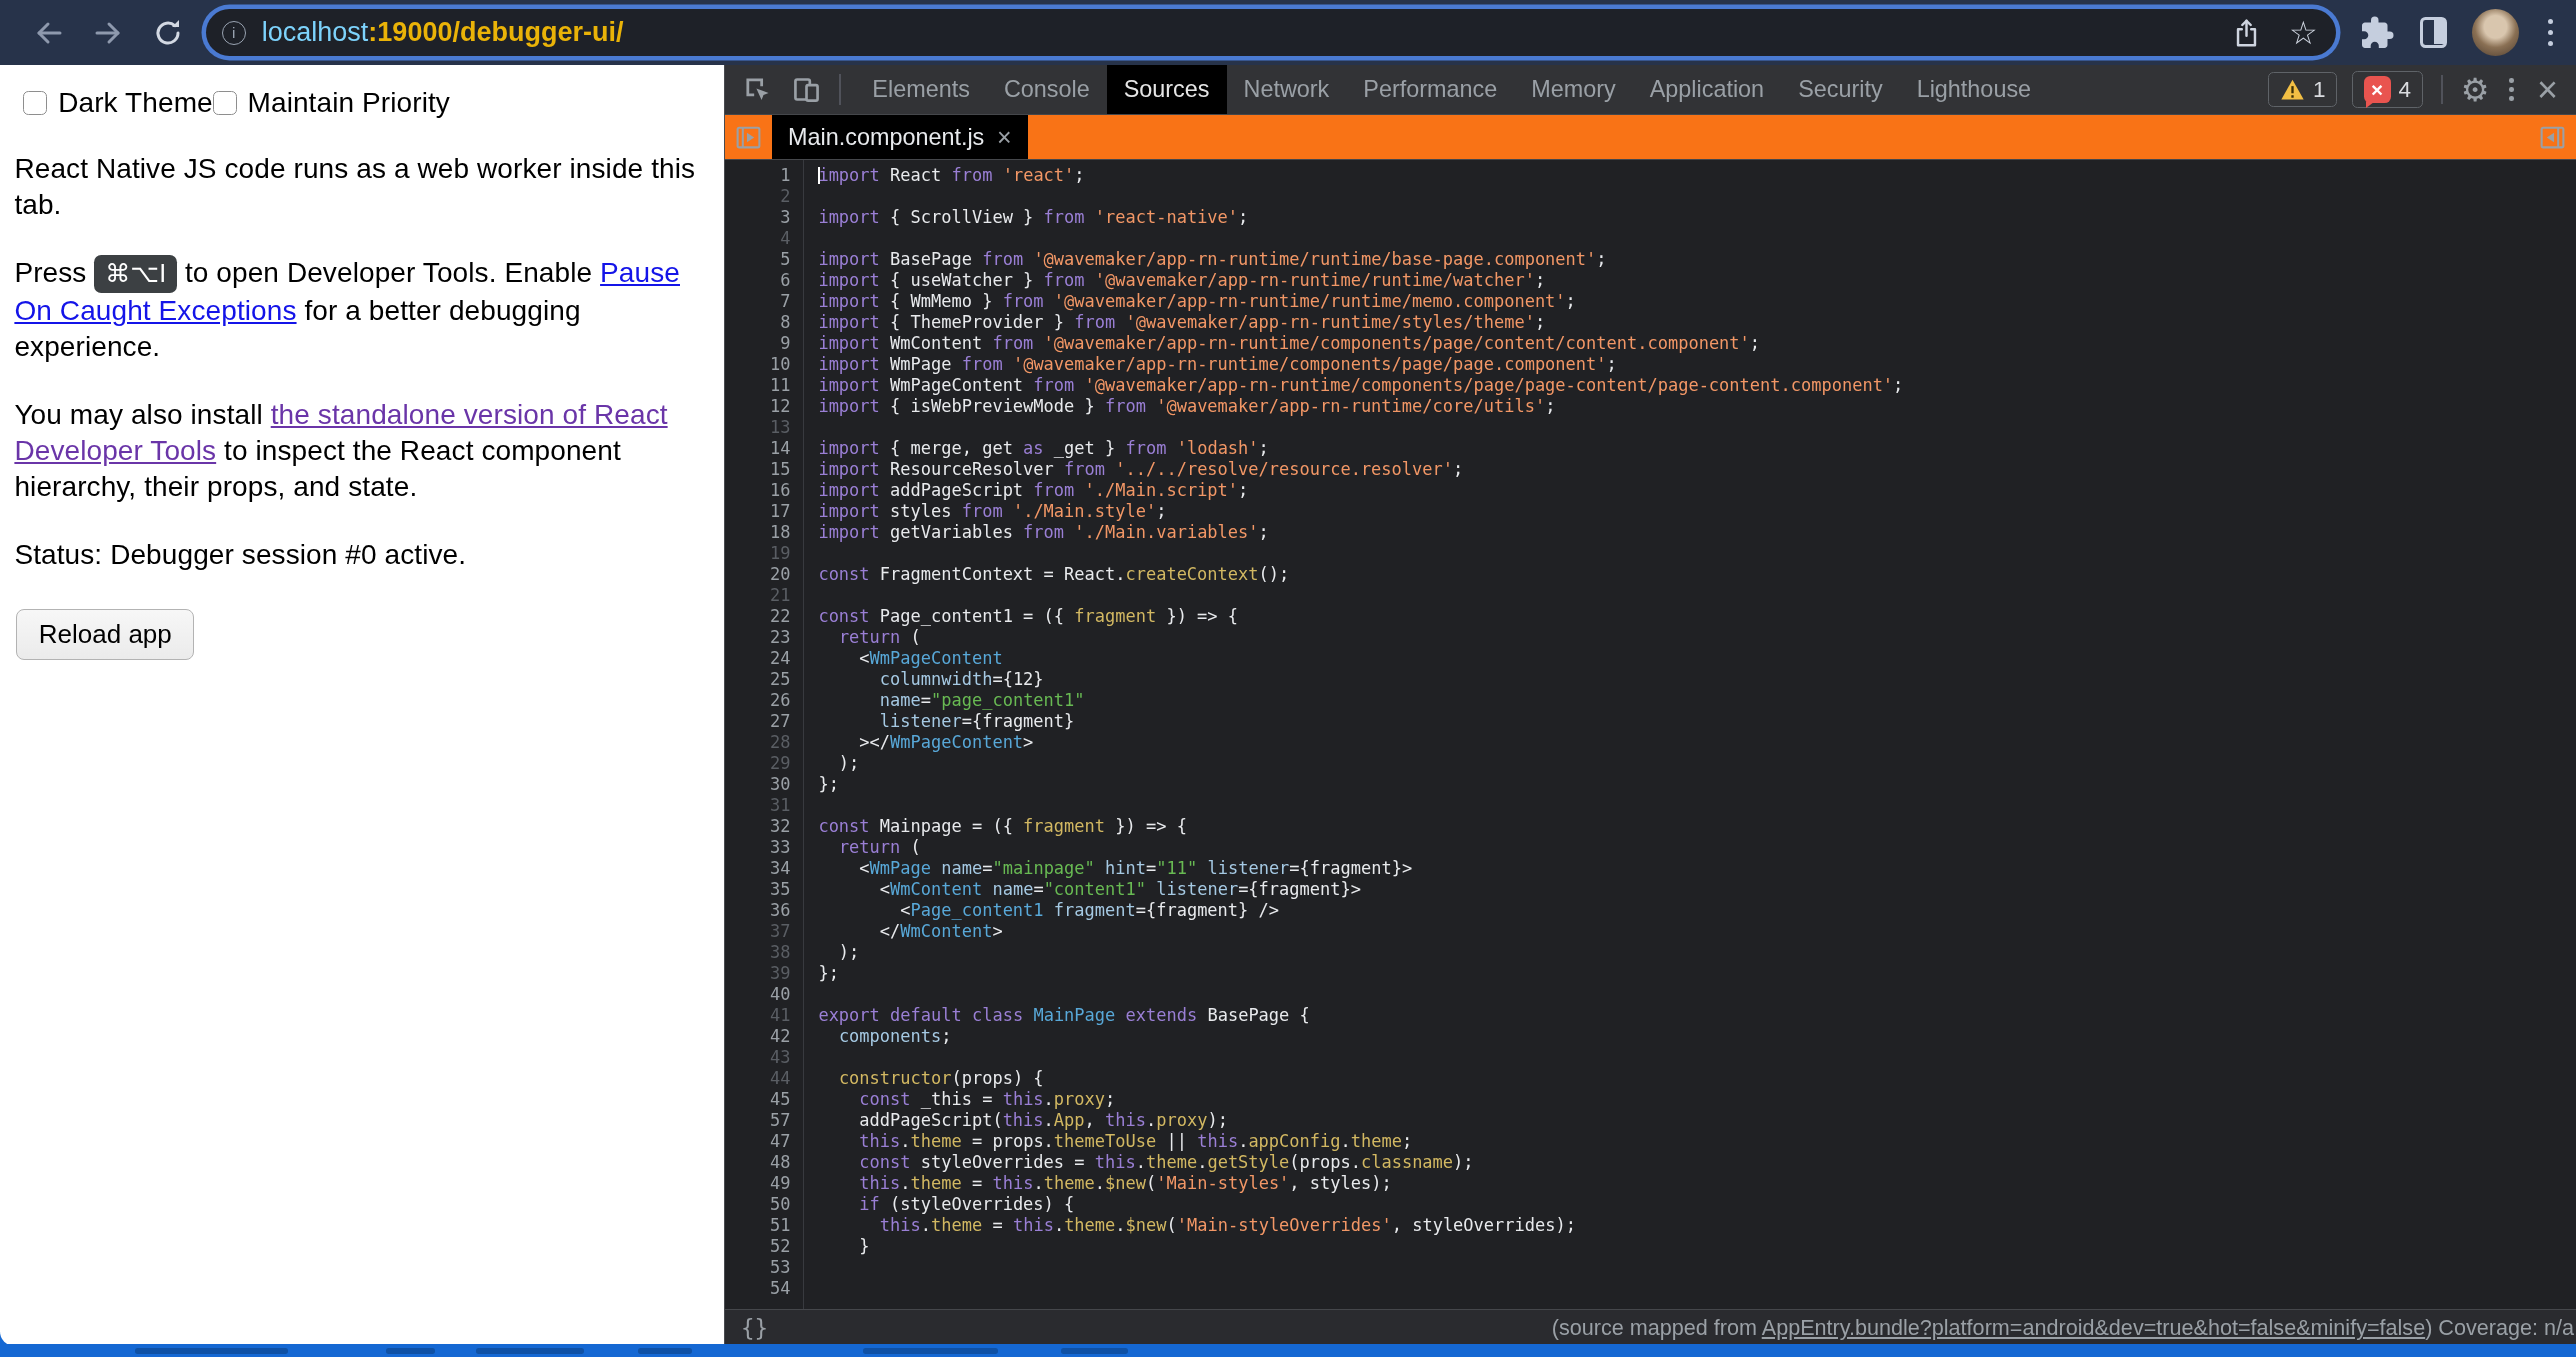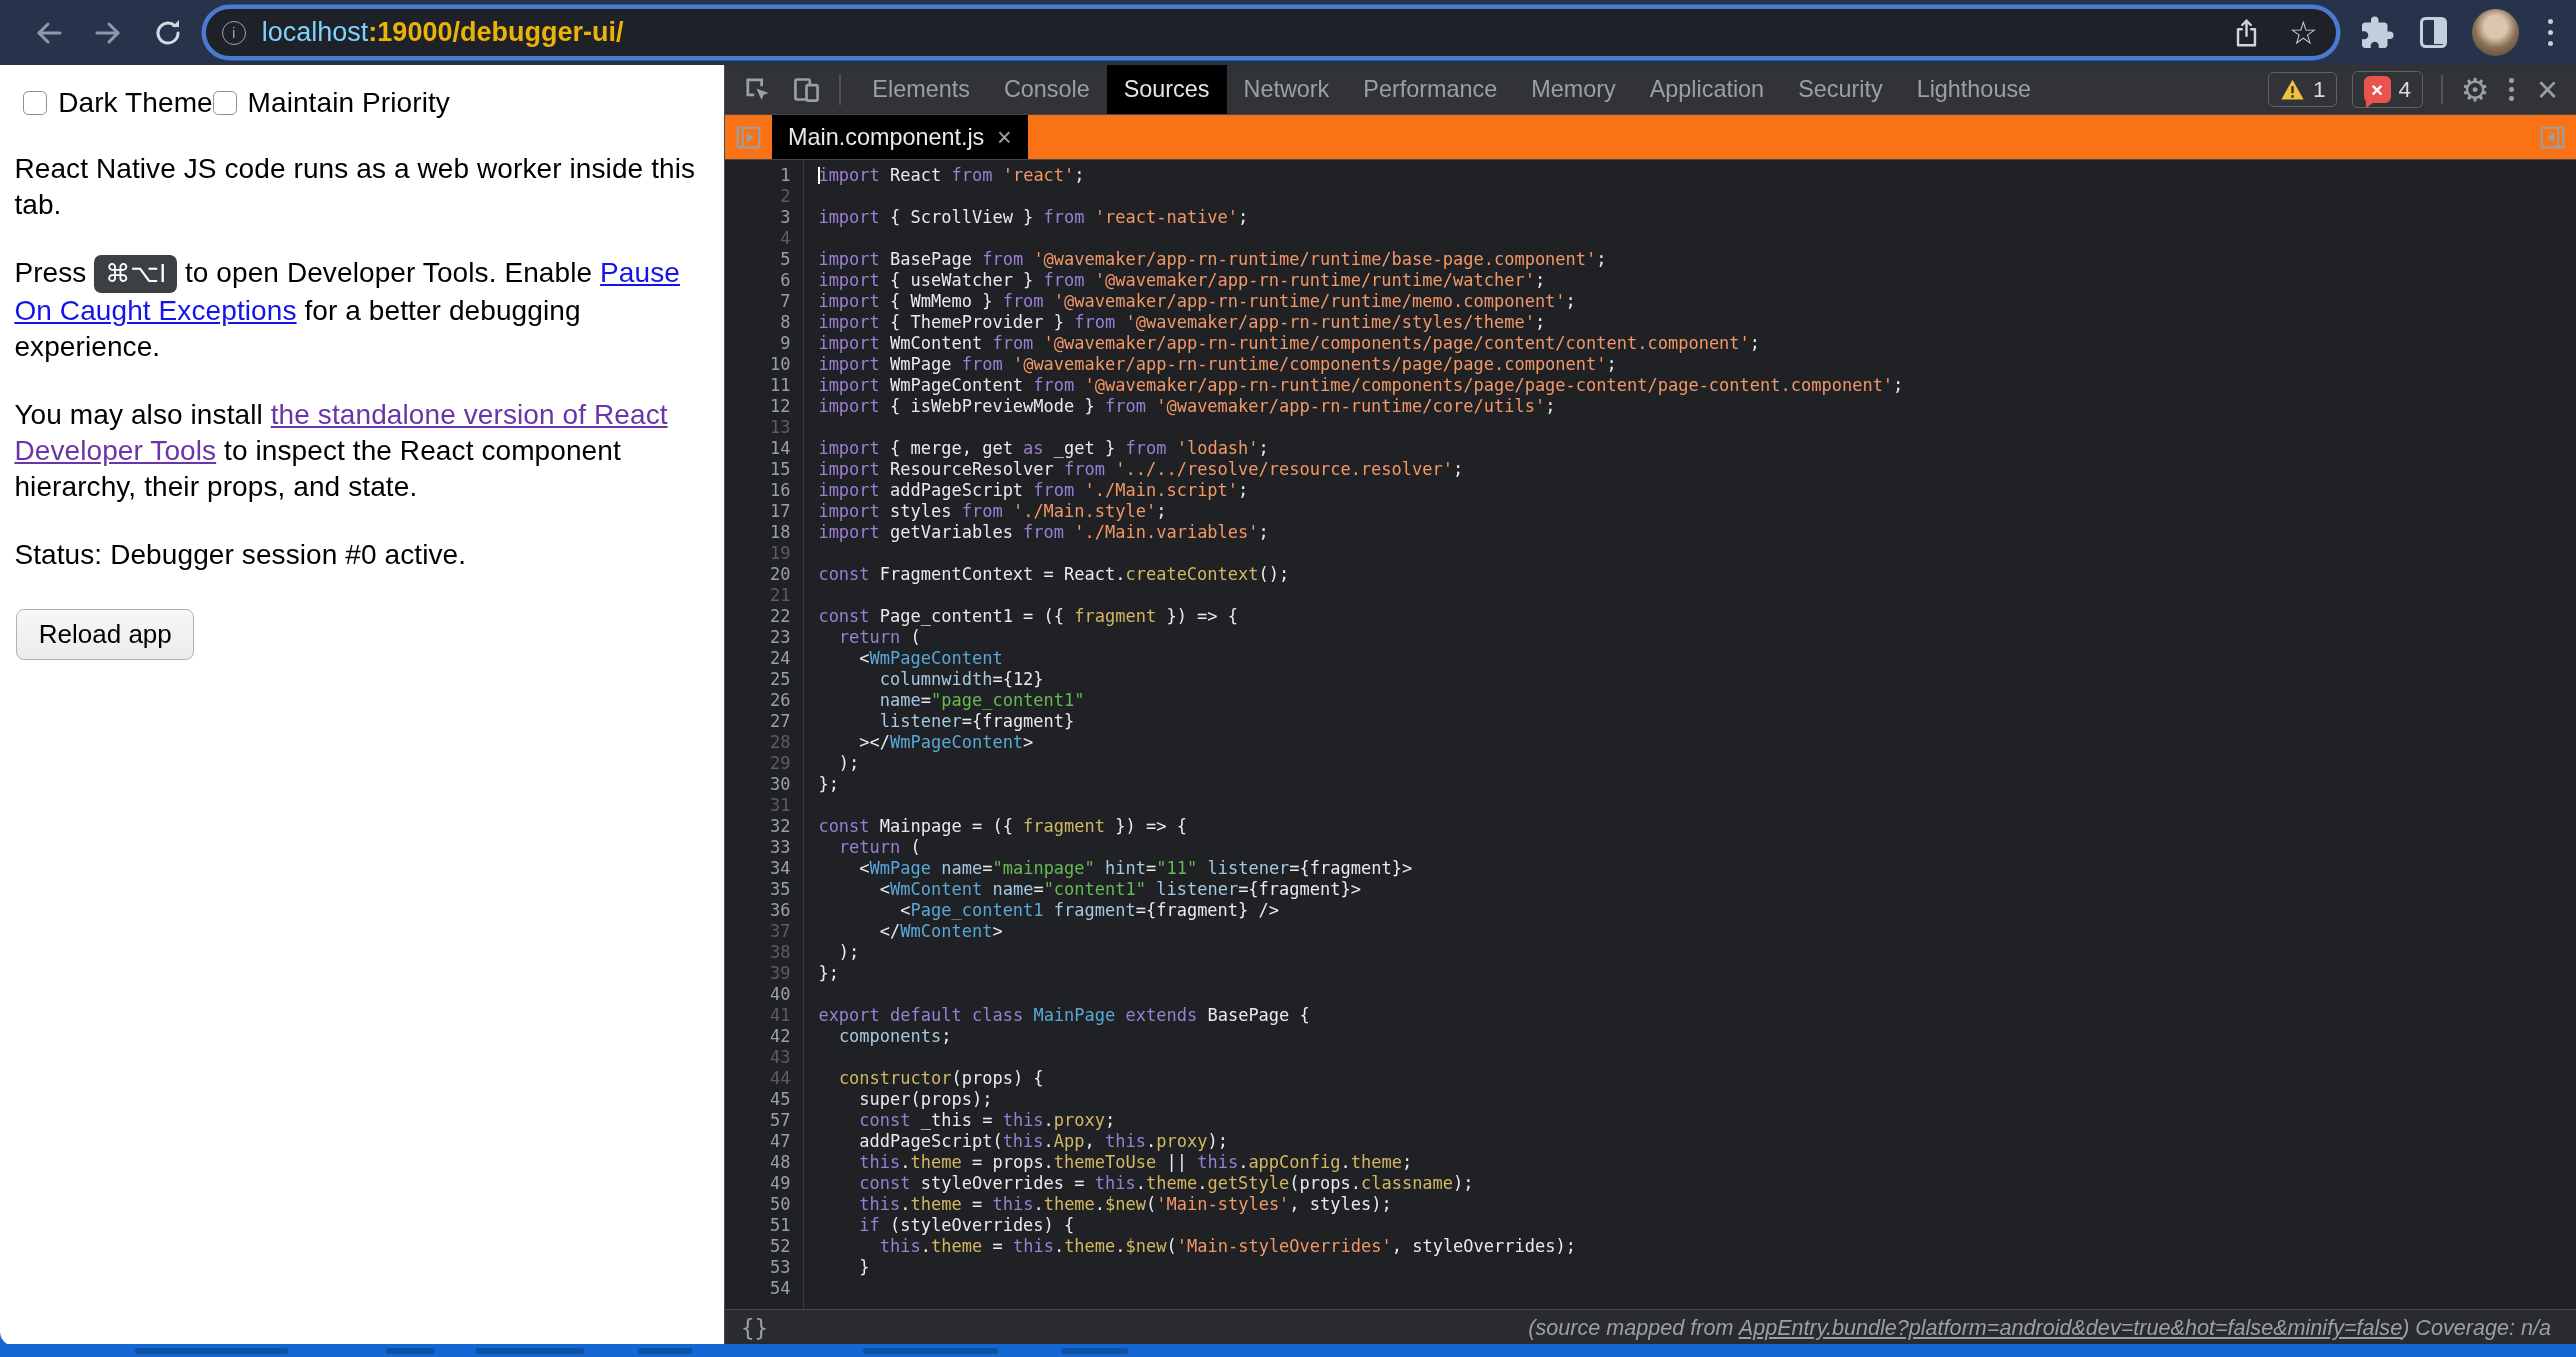--- a/index.html
+++ b/index.html
@@ -91,21 +91,21 @@
   .tk-k { color:#9a7fd5; }
   .tk-s { color:#f29766; }
   .tk-t { color:#58a8d8; }
   .tk-a { color:#a5c9e3; }
   .tk-g { color:#68ba53; }
   .tk-p { color:#d2b862; }
 
   .dt-statusbar { height:37px; flex:none; background:#2a2b2f; border-top:1.8px solid #45474b;
                   display:flex; align-items:center; font-size:21.6px; color:#9aa0a6; }
   .braces { font-family:"DejaVu Sans Mono",monospace; font-size:22.5px; padding:0 16px; color:#9aa0a6; }
-  .srcmap { padding-right:25px; white-space:nowrap;font-style:italic; }
+  .srcmap { padding-right:2px; white-space:nowrap; }
   .srcmap a { color:#9aa0a6; text-decoration:underline; }
 
   
   .dock-strip { position:absolute; left:0; bottom:0; width:2576px; height:12.6px; background:#1568d3; }
   .smudge { position:absolute; top:3.6px; height:6.3px; background:#0a3a77; opacity:.5; border-radius:2.7px; }
 
   svg { display:block; }
 </style>
 </head>
 <body>
@@ -371,21 +371,20 @@
             <div class="cl"><span class="tk-d">      &lt;</span><span class="tk-t">WmContent</span><span class="tk-d"> </span><span class="tk-a">name</span><span class="tk-d">=</span><span class="tk-g">"content1"</span><span class="tk-d"> </span><span class="tk-a">listener</span><span class="tk-d">={fragment}&gt;</span></div>
             <div class="cl"><span class="tk-d">        &lt;</span><span class="tk-t">Page_content1</span><span class="tk-d"> </span><span class="tk-a">fragment</span><span class="tk-d">={fragment} /&gt;</span></div>
             <div class="cl"><span class="tk-d">      &lt;/</span><span class="tk-t">WmContent</span><span class="tk-d">&gt;</span></div>
             <div class="cl"><span class="tk-d">  );</span></div>
             <div class="cl"><span class="tk-d">};</span></div>
             <div class="cl"></div>
             <div class="cl"><span class="tk-k">export</span><span class="tk-d"> </span><span class="tk-k">default</span><span class="tk-d"> </span><span class="tk-k">class</span><span class="tk-d"> </span><span class="tk-t">MainPage</span><span class="tk-d"> </span><span class="tk-k">extends</span><span class="tk-d"> BasePage {</span></div>
             <div class="cl"><span class="tk-d">  </span><span class="tk-a">components</span><span class="tk-d">;</span></div>
             <div class="cl"></div>
             <div class="cl"><span class="tk-d">  </span><span class="tk-p">constructor</span><span class="tk-d">(props) {</span></div>
-            <div class="cl"><span class="tk-d">    super(props);</span></div>
             <div class="cl"><span class="tk-d">    </span><span class="tk-k">const</span><span class="tk-d"> _this = </span><span class="tk-k">this</span><span class="tk-d">.</span><span class="tk-p">proxy</span><span class="tk-d">;</span></div>
             <div class="cl"><span class="tk-d">    addPageScript(</span><span class="tk-k">this</span><span class="tk-d">.</span><span class="tk-p">App</span><span class="tk-d">, </span><span class="tk-k">this</span><span class="tk-d">.</span><span class="tk-p">proxy</span><span class="tk-d">);</span></div>
             <div class="cl"><span class="tk-d">    </span><span class="tk-k">this</span><span class="tk-d">.</span><span class="tk-p">theme</span><span class="tk-d"> = props.</span><span class="tk-p">themeToUse</span><span class="tk-d"> || </span><span class="tk-k">this</span><span class="tk-d">.</span><span class="tk-p">appConfig</span><span class="tk-d">.</span><span class="tk-p">theme</span><span class="tk-d">;</span></div>
             <div class="cl"><span class="tk-d">    </span><span class="tk-k">const</span><span class="tk-d"> styleOverrides = </span><span class="tk-k">this</span><span class="tk-d">.</span><span class="tk-p">theme</span><span class="tk-d">.</span><span class="tk-p">getStyle</span><span class="tk-d">(props.</span><span class="tk-p">classname</span><span class="tk-d">);</span></div>
             <div class="cl"><span class="tk-d">    </span><span class="tk-k">this</span><span class="tk-d">.</span><span class="tk-p">theme</span><span class="tk-d"> = </span><span class="tk-k">this</span><span class="tk-d">.</span><span class="tk-p">theme</span><span class="tk-d">.</span><span class="tk-p">$new</span><span class="tk-d">(</span><span class="tk-s">'Main-styles'</span><span class="tk-d">, styles);</span></div>
             <div class="cl"><span class="tk-d">    </span><span class="tk-k">if</span><span class="tk-d"> (styleOverrides) {</span></div>
             <div class="cl"><span class="tk-d">      </span><span class="tk-k">this</span><span class="tk-d">.</span><span class="tk-p">theme</span><span class="tk-d"> = </span><span class="tk-k">this</span><span class="tk-d">.</span><span class="tk-p">theme</span><span class="tk-d">.</span><span class="tk-p">$new</span><span class="tk-d">(</span><span class="tk-s">'Main-styleOverrides'</span><span class="tk-d">, styleOverrides);</span></div>
             <div class="cl"><span class="tk-d">    }</span></div>
           </div>
       </div>

